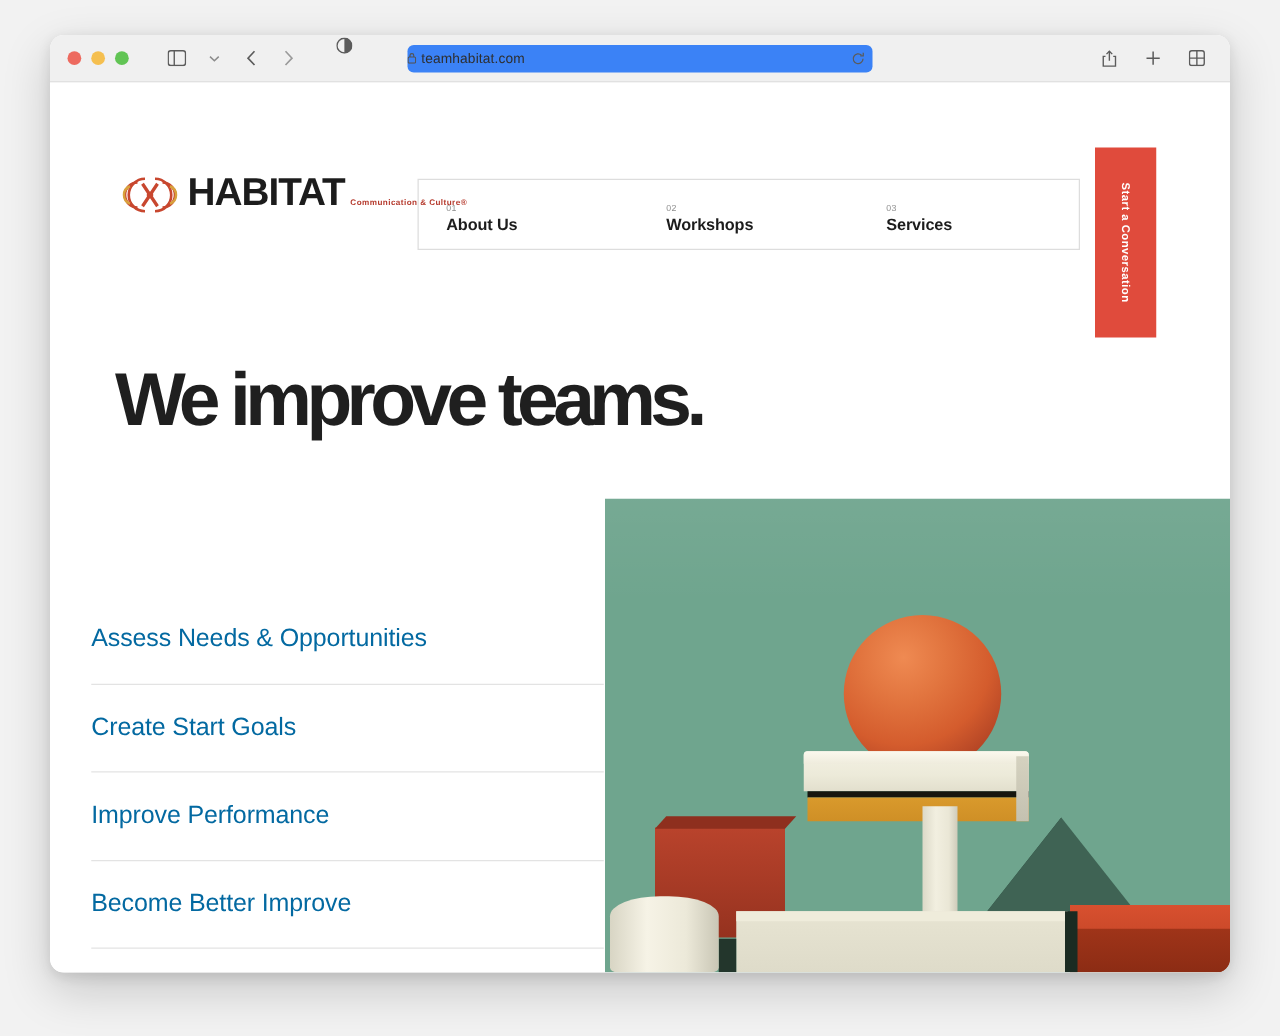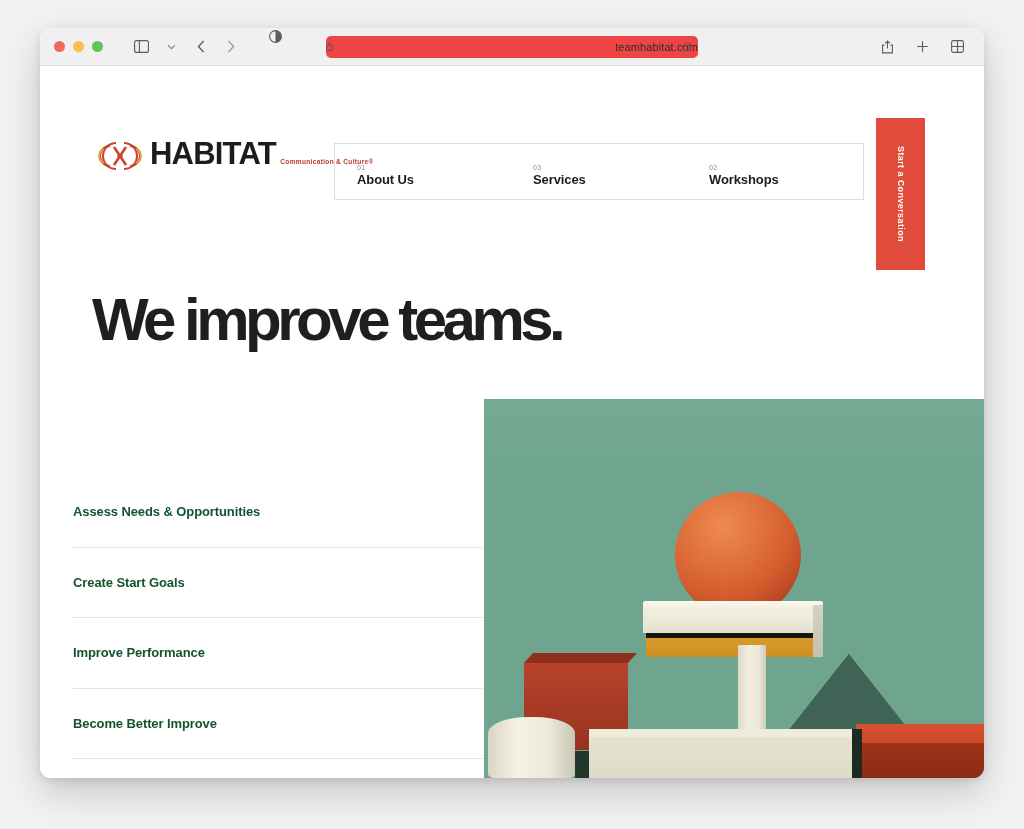--- a/index.html
+++ b/index.html
@@ -62,25 +62,25 @@
     left: 0; right: 0;
     display: flex;
     justify-content: center;
     pointer-events: none;
   }
   .addressbar {
     pointer-events: auto;
     position: relative;
     width: 372px;
     height: 22px;
-    background: #ef4444;
+    background: #3b82f6;
     border-radius: 5px;
     display: flex;
     align-items: center;
-    justify-content: space-between;
+    justify-content: flex-start;
     gap: 4px;
   }
   .addressbar .lock { display: flex; align-items: center; color: #535353; }
   .addr-text {
     font-size: 11px;
     color: #2e2e2e;
     letter-spacing: 0.1px;
   }
   .reload {
     position: absolute;
@@ -222,24 +222,23 @@
   }
   .feature-item {
     position: relative;
     height: 70.5px;
     display: flex;
     align-items: center;
     border-bottom: 1px solid #e3e3e3;
   }
   .feature-item:last-child { border-bottom: none; }
   .feature-label {
-    font-size: 13px;
-    color: #14532d;
+    font-size: 20px;
+    color: #0369a1;
     letter-spacing: -0.1px;
-    font-weight: bold;
   }
 
   
   .artwork {
     position: absolute;
     left: 444px;
     top: 188px;
     width: 500px;
     height: 379px;
     background: #6fa58e;
@@ -480,26 +479,26 @@
           <span class="logo-tag">Communication &amp; Culture®</span>
         </span>
       </a>
 
       <nav class="nav">
         <a class="nav-item">
           <span class="nav-num">01</span>
           <span class="nav-label">About Us</span>
         </a>
         <a class="nav-item">
+          <span class="nav-num">02</span>
+          <span class="nav-label">Workshops</span>
+        </a>
+        <a class="nav-item">
           <span class="nav-num">03</span>
           <span class="nav-label">Services</span>
-        </a>
-        <a class="nav-item">
-          <span class="nav-num">02</span>
-          <span class="nav-label">Workshops</span>
         </a>
       </nav>
 
       <a class="cta-tab">
         <span>Start a Conversation</span>
       </a>
     </div>
 
     <div class="hero">
 

